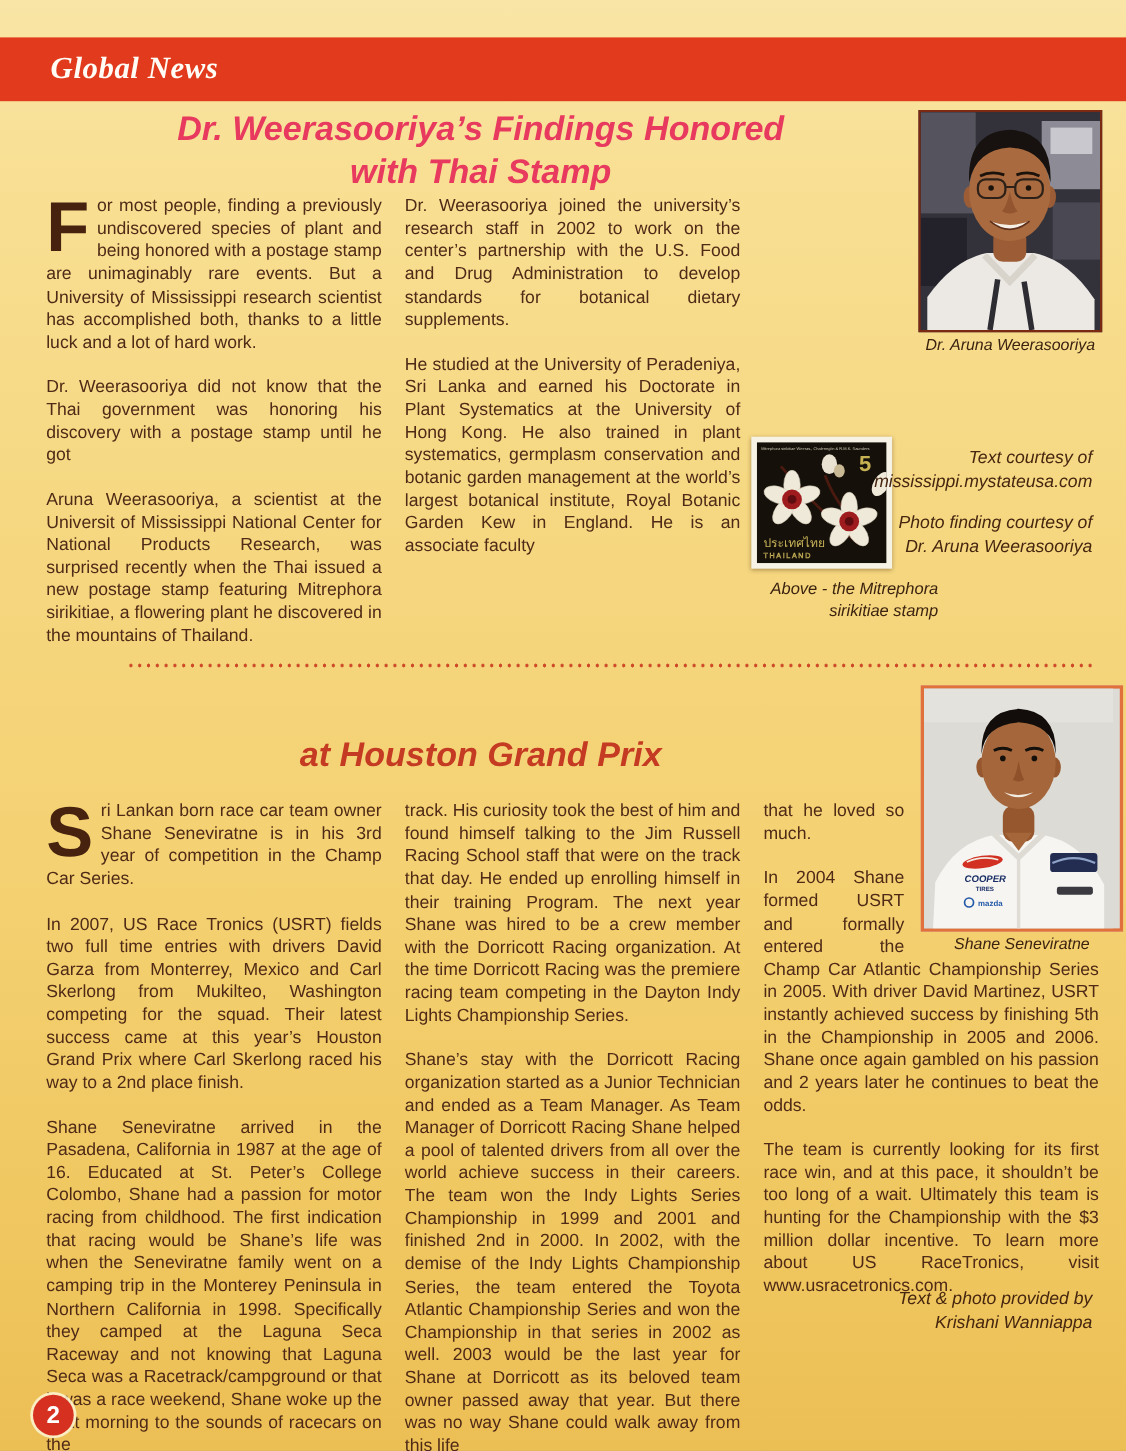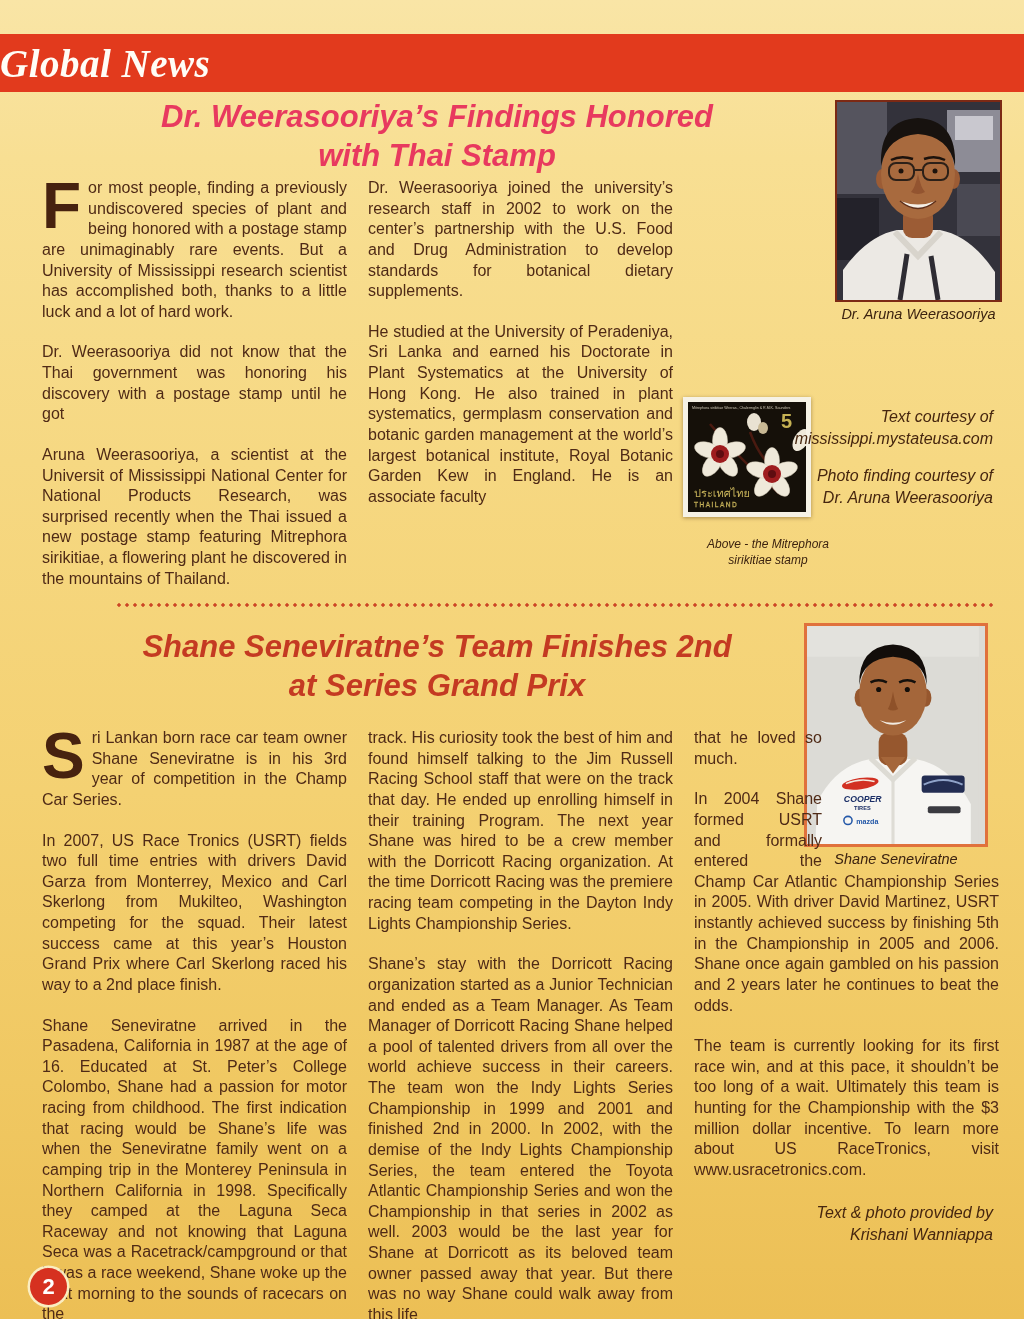--- a/index.html
+++ b/index.html
@@ -3,21 +3,21 @@
 <meta charset="utf-8">
 <style>
   html,body{margin:0;padding:0;background:#8a8a8a;}
   .page{position:relative;width:1024px;height:1319px;margin:0 auto;overflow:hidden;
     background:linear-gradient(180deg,#f9e5a6 0%,#f8df93 12%,#f6d882 35%,#f4d172 60%,#f0c862 82%,#ecbf55 100%);
     font-family:"Liberation Sans",sans-serif;}
   
   .banner{position:absolute;top:34px;left:0;width:100%;height:58px;background:#e23a1d;
     display:flex;align-items:center;}
   .banner-title{font-family:"Liberation Serif",serif;font-style:italic;font-weight:bold;
-    font-size:39px;color:#fffdf6;letter-spacing:.5px;}
+    font-size:28px;color:#fffdf6;padding-left:46px;letter-spacing:.5px;}
   
   .a-title{position:absolute;left:42px;width:790px;margin:0;text-align:center;
     font-style:italic;font-weight:bold;font-size:31px;line-height:1.25;}
   .a1-title{top:98px;color:#e8395f;}
   .a2-title{top:628px;color:#c43a22;}
   
   .cols{position:absolute;left:42px;width:958px;display:flex;gap:21px;}
   .a1-cols{top:178px;}
   .a2-cols{top:728px;}
   .col{width:305px;}
@@ -25,32 +25,32 @@
   .col p:last-child{margin-bottom:0;}
   .dropcap{float:left;font-size:64px;line-height:51px;font-weight:bold;color:#47220f;
     padding:3px 7px 0 0;}
   .wrap-spacer{float:right;}
   .a1-spacer{width:164px;height:148px;}
   .a2-spacer{width:177px;height:140px;}
   
   .photo{position:absolute;margin:0;}
   .a1-photo{left:835px;top:100px;width:167px;}
   .a1-photo .frame{border:2px solid #7c2914;background:#2e2d35;line-height:0;}
-  .a2-photo{left:804px;top:623px;width:184px;}
+  .a2-photo{left:837px;top:623px;width:184px;}
   .a2-photo .frame{border:3px solid #e0713c;background:#dcdbd6;line-height:0;}
   .photo figcaption{margin-top:4px;font-style:italic;font-size:14.5px;color:#3c2310;text-align:center;}
   
   .stamp-block{position:absolute;left:683px;top:397px;margin:0;width:170px;}
   .stamp-frame{width:118px;background:#f6f2e6;padding:5px;line-height:0;box-shadow:0 1px 4px rgba(60,30,0,.4);}
-  .stamp-block figcaption{margin-top:19px;font-style:italic;font-size:12px;line-height:1.35;color:#3c2310;text-align:center;}
+  .stamp-block figcaption{margin-top:9px;font-style:italic;font-size:15px;line-height:1.35;color:#3c2310;text-align:right;}
   
   .credits{position:absolute;text-align:right;font-style:italic;font-size:16px;line-height:1.35;color:#46260f;}
   .a1-credits{top:406px;right:31px;}
   .a1-credits .credit{margin:0 0 16px;text-align:right;}
-  .a2-credit{top:1202px;right:31px;margin-left:44px;}
+  .a2-credit{top:1170px;right:31px;margin-left:44px;}
   .a2-credit .credit{margin:0;}
   
   .divider{position:absolute;top:603px;left:115px;width:880px;height:4px;
     background-image:radial-gradient(circle,#cc4526 1.5px,transparent 1.8px);
     background-size:8px 4px;background-repeat:repeat-x;}
   
   .page-num{position:absolute;left:30px;top:1268px;width:37px;height:37px;border-radius:50%;
     background:#d63120;color:#fff;font-weight:bold;font-size:22px;display:flex;
     align-items:center;justify-content:center;box-shadow:0 0 0 2.5px rgba(252,242,205,.9);}
 </style>
@@ -159,22 +159,22 @@
     </p>
     <p class="credit">
       <span>Photo finding courtesy of</span><br>
       <span>Dr. Aruna Weerasooriya</span>
     </p>
   </div>
 
   <div class="divider"></div>
 
   <h2 class="a-title a2-title">
-    <span>Shane Seneviratne’s Team Finishes 2nd</span><br>
-    <span>at Series Grand Prix</span>
+    <br>
+    <span>at Houston Grand Prix</span>
   </h2>
 
   <figure class="photo a2-photo">
     <div class="frame">
       <svg viewBox="0 0 168 213" width="172" height="218">
         <rect width="168" height="213" fill="#dcdbd6"></rect>
         <rect x="0" y="0" width="168" height="30" fill="#e3e2dd"></rect>
         <path d="M8,213 L10,172 Q28,136 62,130 L106,130 Q140,136 160,174 L160,213 Z" fill="#f6f5f2"></path>
         <path d="M84,150 L84,213" stroke="#dedcd5" stroke-width="3"></path>
         <rect x="70" y="104" width="28" height="32" rx="9" fill="#96572e"></rect>

